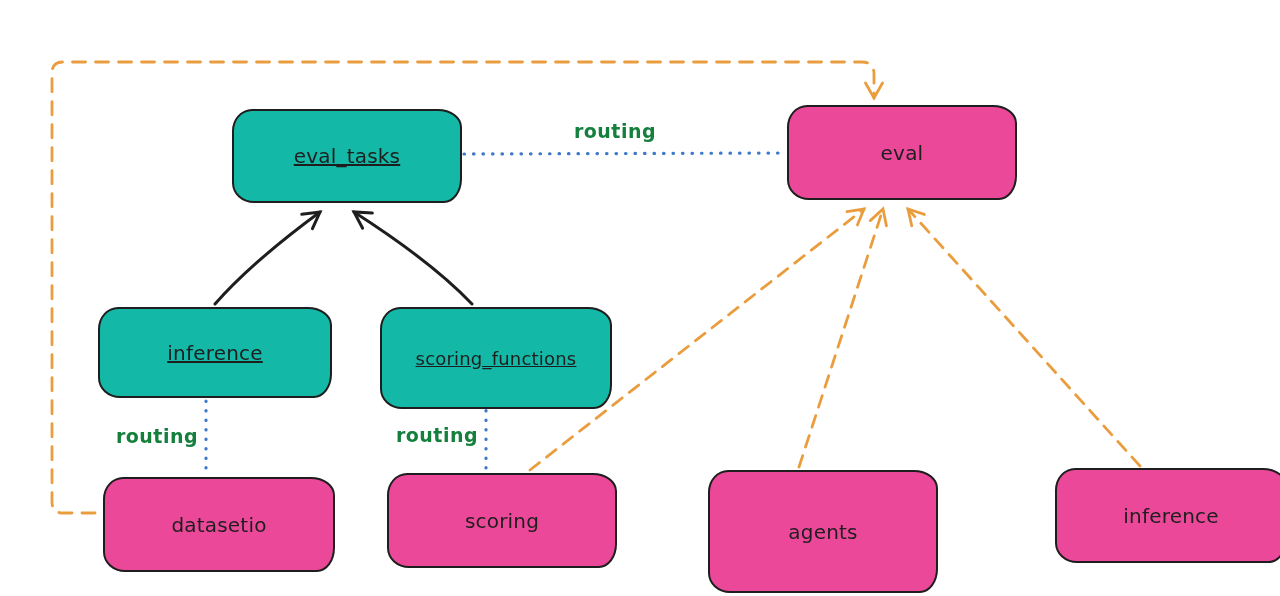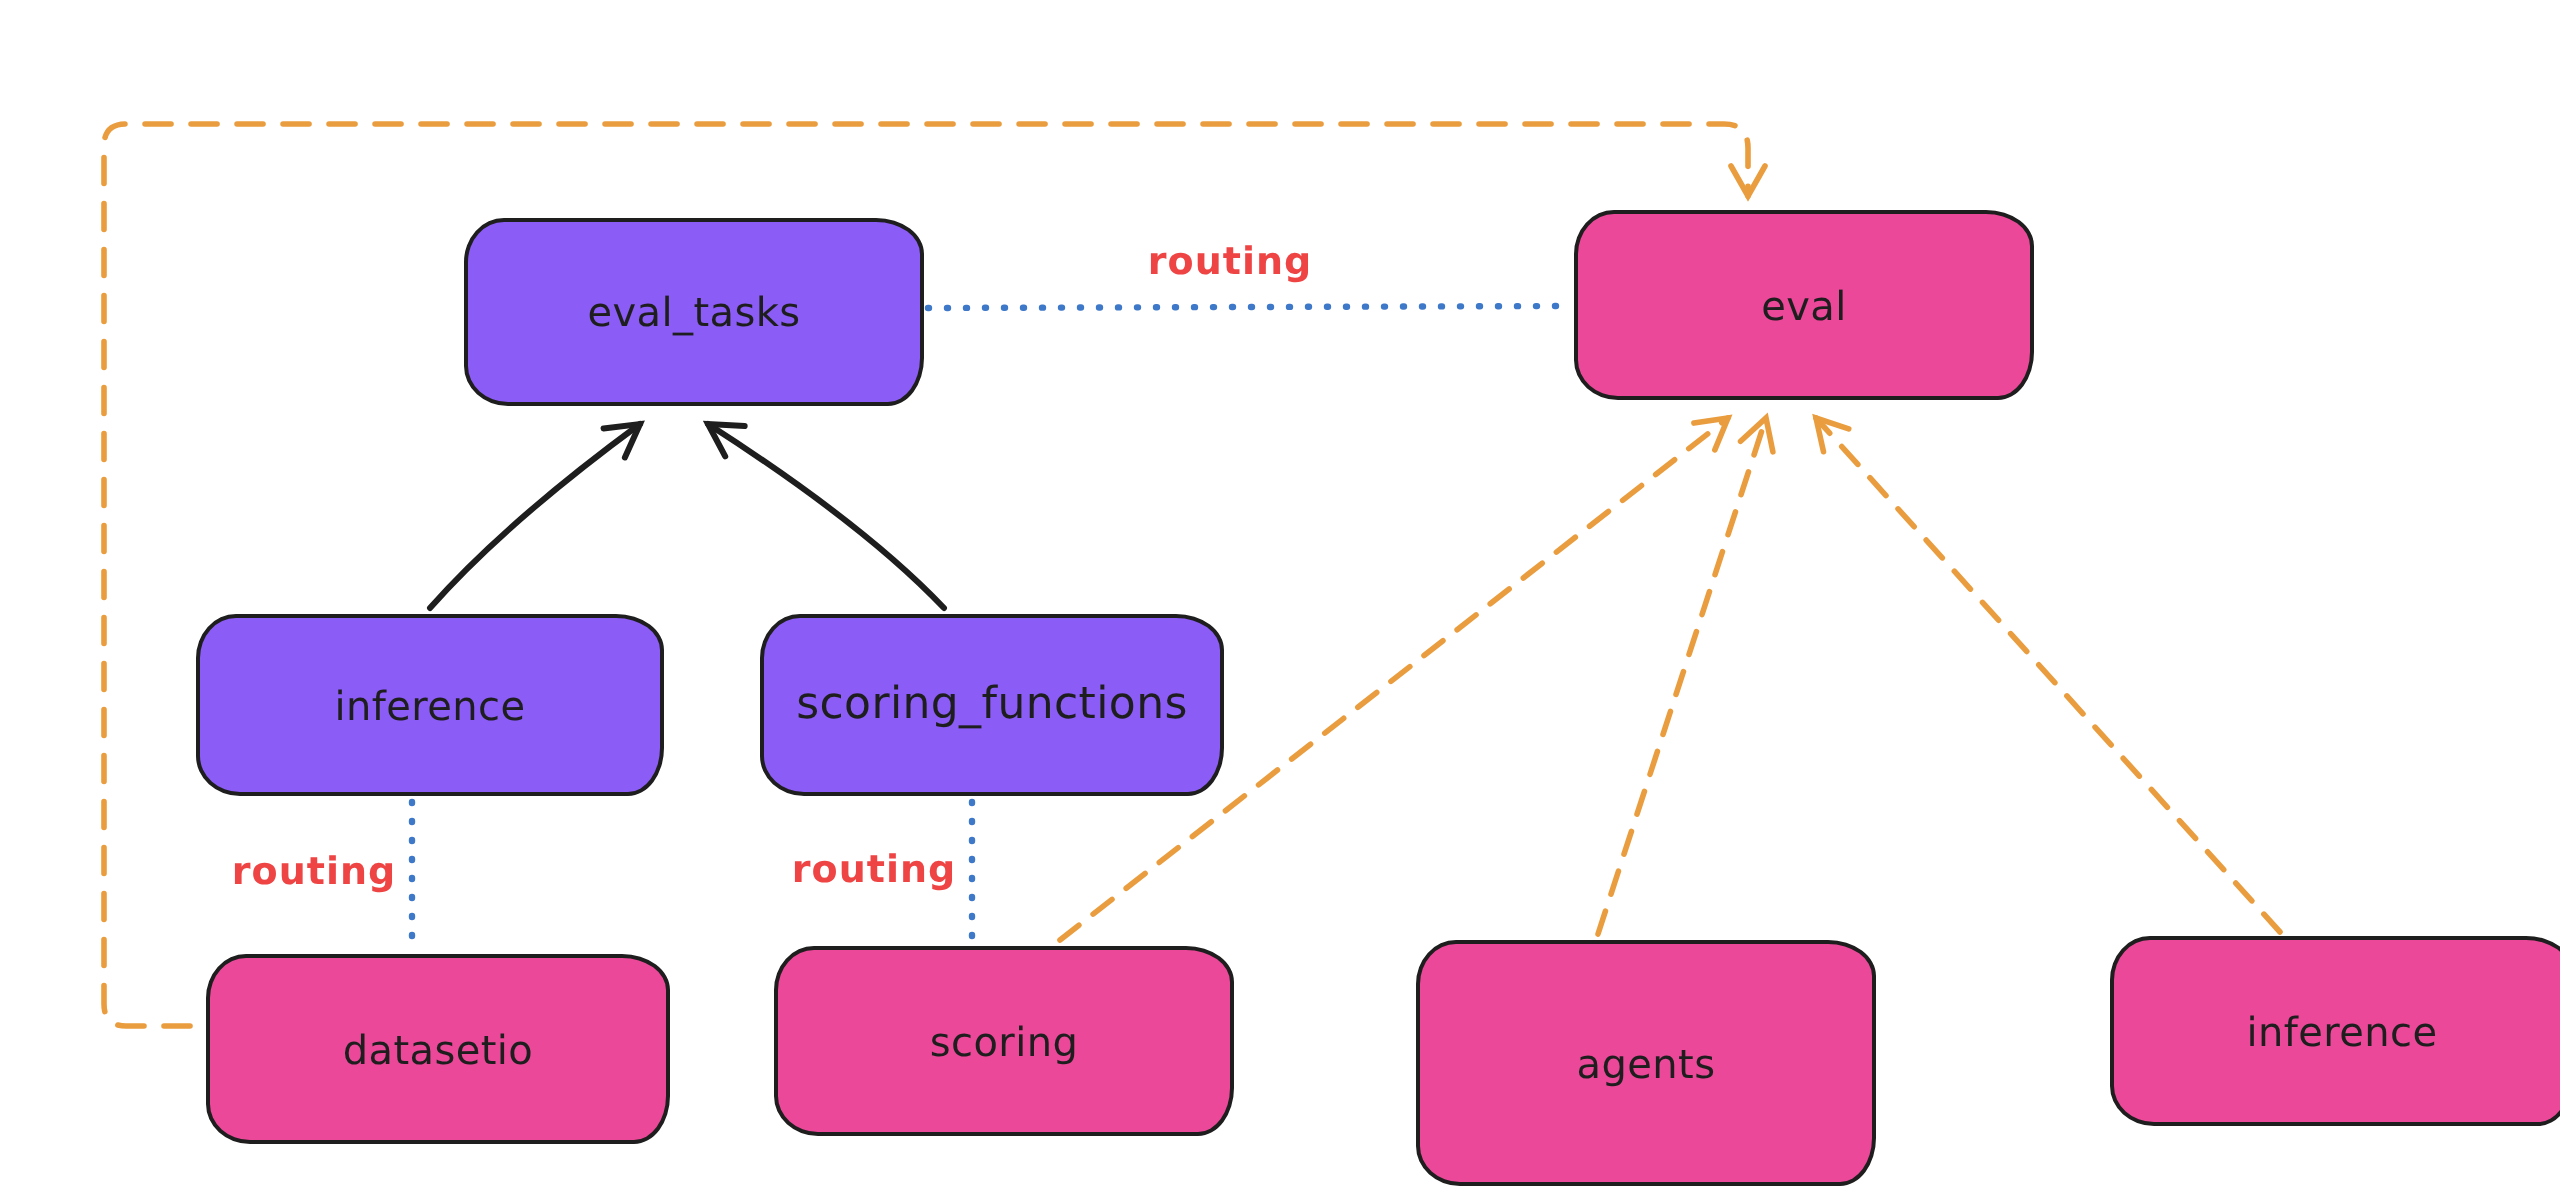--- a/index.html
+++ b/index.html
@@ -7,33 +7,33 @@
     position:relative;width:1280px;height:596px;background:#ffffff;overflow:hidden;
     font-family:"DejaVu Sans","Liberation Sans",sans-serif;color:#1e1e1e;
   }
   svg.edges{position:absolute;left:0;top:0;width:1280px;height:596px;}
   .node{
     position:absolute;display:flex;align-items:center;justify-content:center;
     border:2.8px solid #1e1e1e;box-sizing:border-box;
     font-size:20px;letter-spacing:0.2px;
     border-radius:20px 24px 18px 22px / 22px 18px 24px 20px;
   }
-  .node.api{background:#8b5cf6;}
+  .node.api{background:#14b8a6;text-decoration:underline;}
   .node.provider{background:#ec4899;}
   .n-eval_tasks{left:232px;top:109px;width:230px;height:94px;}
   .n-eval{left:787px;top:105px;width:230px;height:95px;}
   .n-datasets{left:98px;top:307px;width:234px;height:91px;}
-  .n-scoring_functions{left:380px;top:307px;width:232px;height:91px;font-size:22px;}
+  .n-scoring_functions{left:380px;top:307px;width:232px;height:102px;font-size:18px;}
   .n-datasetio{left:103px;top:477px;width:232px;height:95px;}
   .n-scoring{left:387px;top:473px;width:230px;height:95px;}
   .n-agents{left:708px;top:470px;width:230px;height:123px;}
   .n-inference{left:1023px;top:468px;width:232px;height:95px;margin-left:32px;}
   .edge-label{
     position:absolute;width:130px;text-align:center;
-    color:#ef4444;font-size:19px;font-weight:700;letter-spacing:0.5px;
+    color:#15803d;font-size:19px;font-weight:700;letter-spacing:0.5px;
   }
   .el-top{left:550px;top:120px;}
   .el-datasets{left:92px;top:425px;}
   .el-scoring{left:372px;top:424px;}
 </style>
 </head>
 <body>
 
 <div class="canvas">
 

